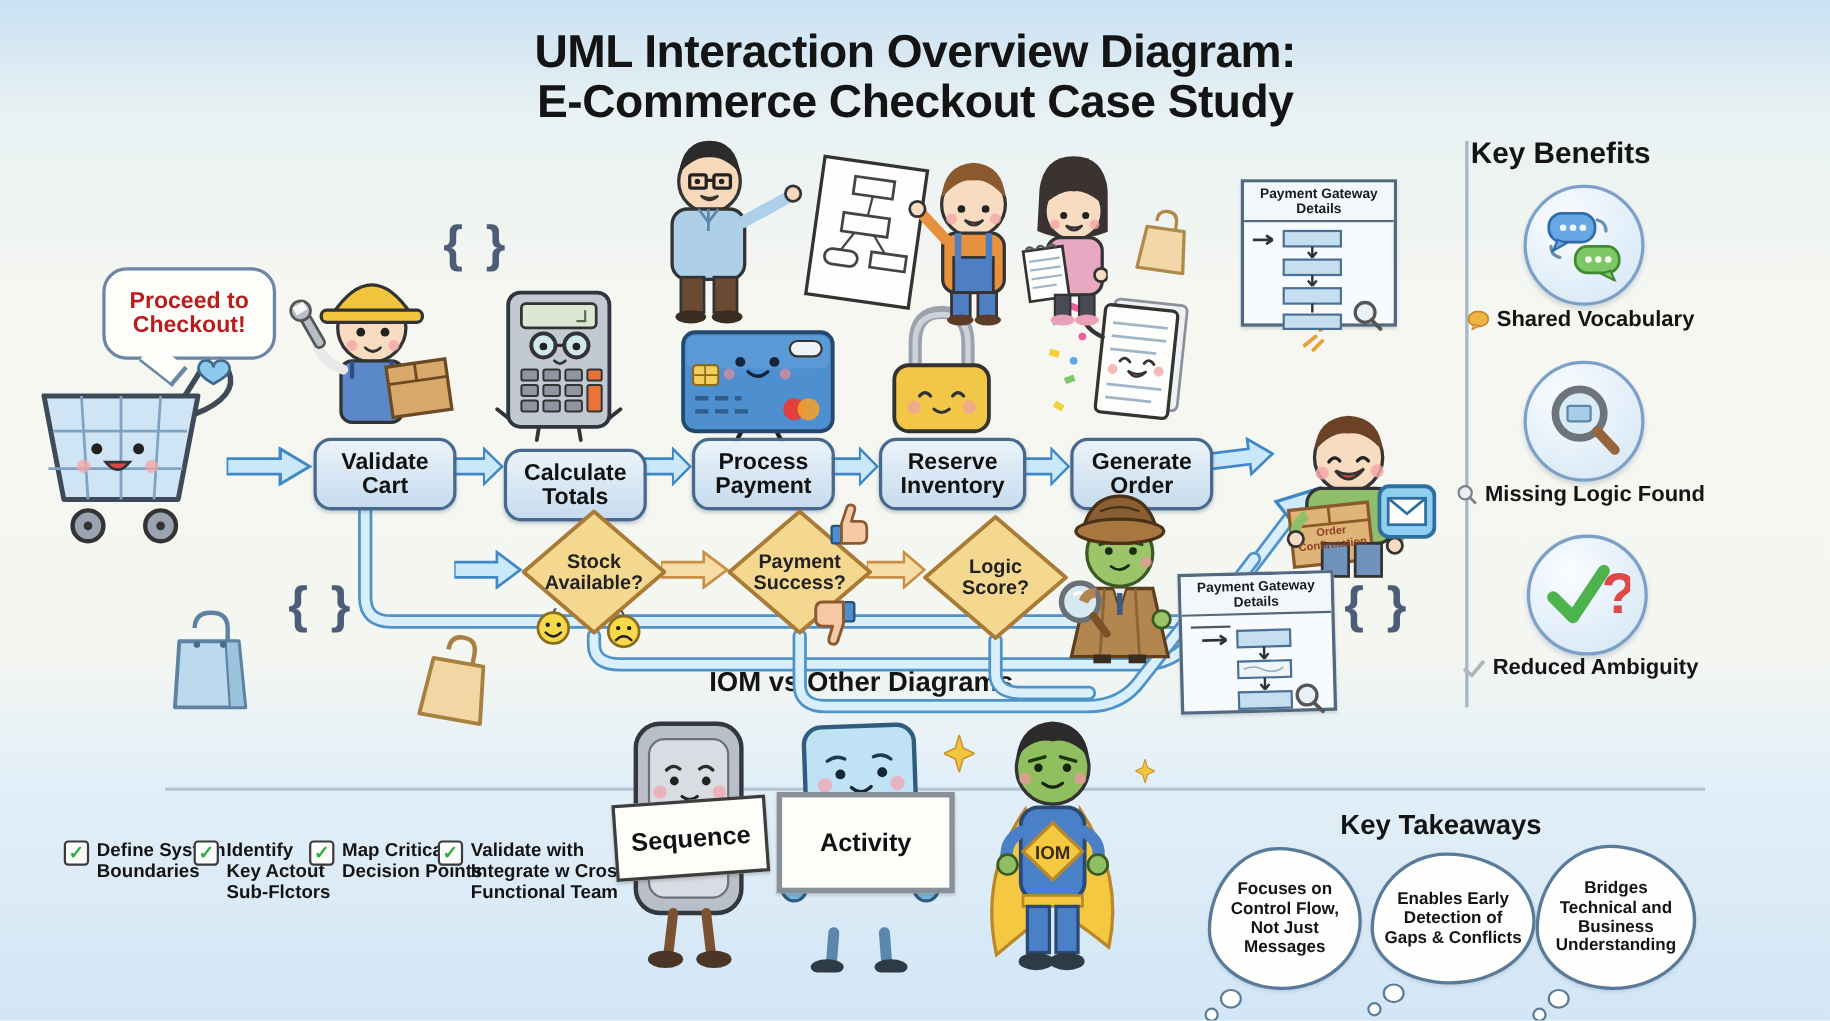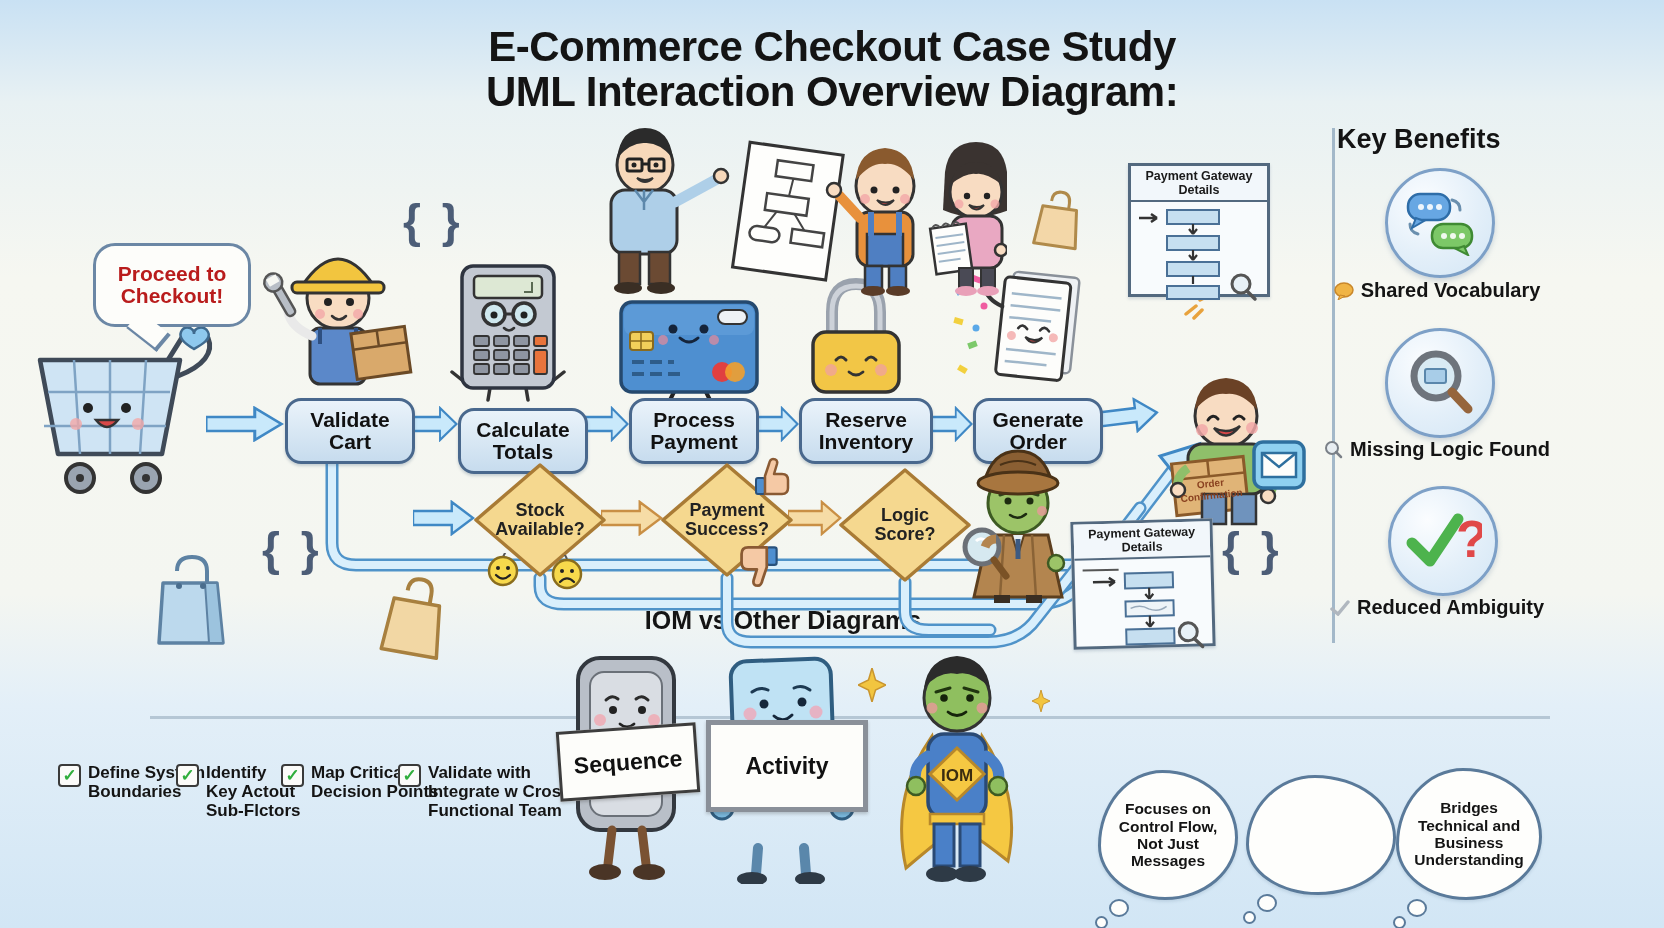--- a/index.html
+++ b/index.html
@@ -69,22 +69,22 @@
   .order-label{font-weight:700;font-size:10px;line-height:1.15;color:#8a4220;text-align:center;z-index:7;}
   .tube-outer{stroke:#4f93c9;stroke-width:13;fill:none;stroke-linecap:round;stroke-linejoin:round;}
   .tube-inner{stroke:#d9effc;stroke-width:8;fill:none;stroke-linecap:round;stroke-linejoin:round;}
 </style>
 </head>
 <body>
 
 <div id="canvas">
 
   <div class="abs title">
+    <div>UML Interaction Overview Diagram:</div>
     <div>E-Commerce Checkout Case Study</div>
-    <div>UML Interaction Overview Diagram:</div>
   </div>
 
   <div class="abs brace" style="left:403px;top:194px;">{ }</div>
   <div class="abs brace" style="left:262px;top:522px;">{ }</div>
   <div class="abs brace" style="left:1222px;top:522px;">{ }</div>
 
   <svg class="abs" style="left:153px;top:553px;" width="78" height="98" viewBox="0 0 78 98">
     <path d="M24,18 Q24,4 39,4 Q54,4 54,18 L54,34" fill="none" stroke="#5d82a3" stroke-width="4"></path>
     <polygon points="10,30 64,30 70,90 6,90" fill="#bcd9ed" stroke="#5d82a3" stroke-width="3.5" stroke-linejoin="round"></polygon>
     <polygon points="52,30 64,30 70,90 56,90" fill="#9cc3de" stroke="#5d82a3" stroke-width="2"></polygon>
@@ -624,28 +624,32 @@
     <polygon points="85,112 112,138 85,164 58,138" fill="#f5c842" stroke="#b8882a" stroke-width="3"></polygon>
     <text x="85" y="145" text-anchor="middle" font-family="Liberation Sans,sans-serif" font-size="17" font-weight="bold" fill="#3a2c10">IOM</text>
   </svg>
   <svg class="abs" style="left:858px;top:668px;" width="28" height="34" viewBox="0 0 28 34">
     <polygon points="14,0 17.5,12 28,17 17.5,22 14,34 10.5,22 0,17 10.5,12" fill="#f2c53f" stroke="#c9952e" stroke-width="1.5"></polygon>
   </svg>
   <svg class="abs" style="left:1032px;top:690px;" width="18" height="22" viewBox="0 0 28 34">
     <polygon points="14,0 17.5,12 28,17 17.5,22 14,34 10.5,22 0,17 10.5,12" fill="#f2c53f" stroke="#c9952e" stroke-width="1.5"></polygon>
   </svg>
 
+  <div class="abs kt-title">Key Takeaways</div>
   <div class="abs cloud plabel" style="left:1098px;top:770px;width:134px;height:124px;">
     <span>Focuses on
 Control Flow,
 Not Just
 Messages</span>
     <span class="b1"></span><span class="b2"></span>
   </div>
   <div class="abs cloud plabel" style="left:1246px;top:775px;width:144px;height:114px;">
+    <span>Enables Early
+Detection of
+Gaps &amp; Conflicts</span>
     <span class="b1"></span><span class="b2"></span>
   </div>
   <div class="abs cloud plabel" style="left:1396px;top:768px;width:140px;height:126px;">
     <span>Bridges
 Technical and
 Business
 Understanding</span>
     <span class="b1"></span><span class="b2"></span>
   </div>
 

